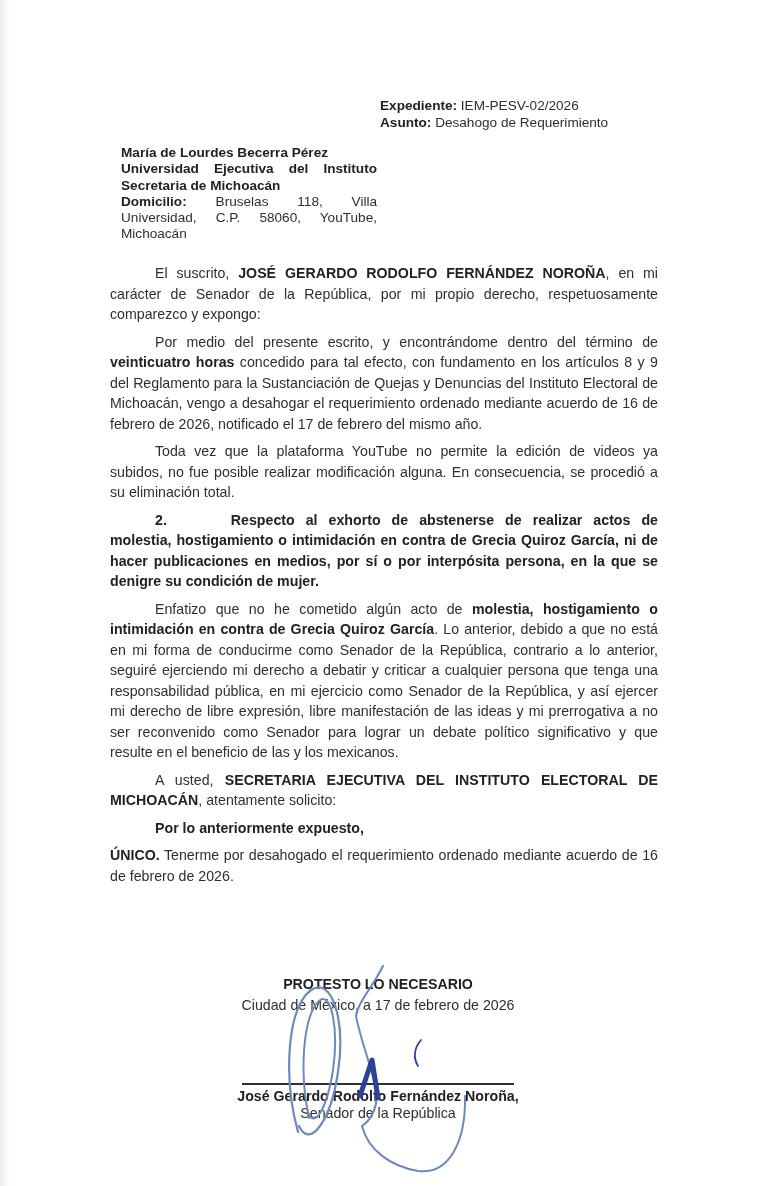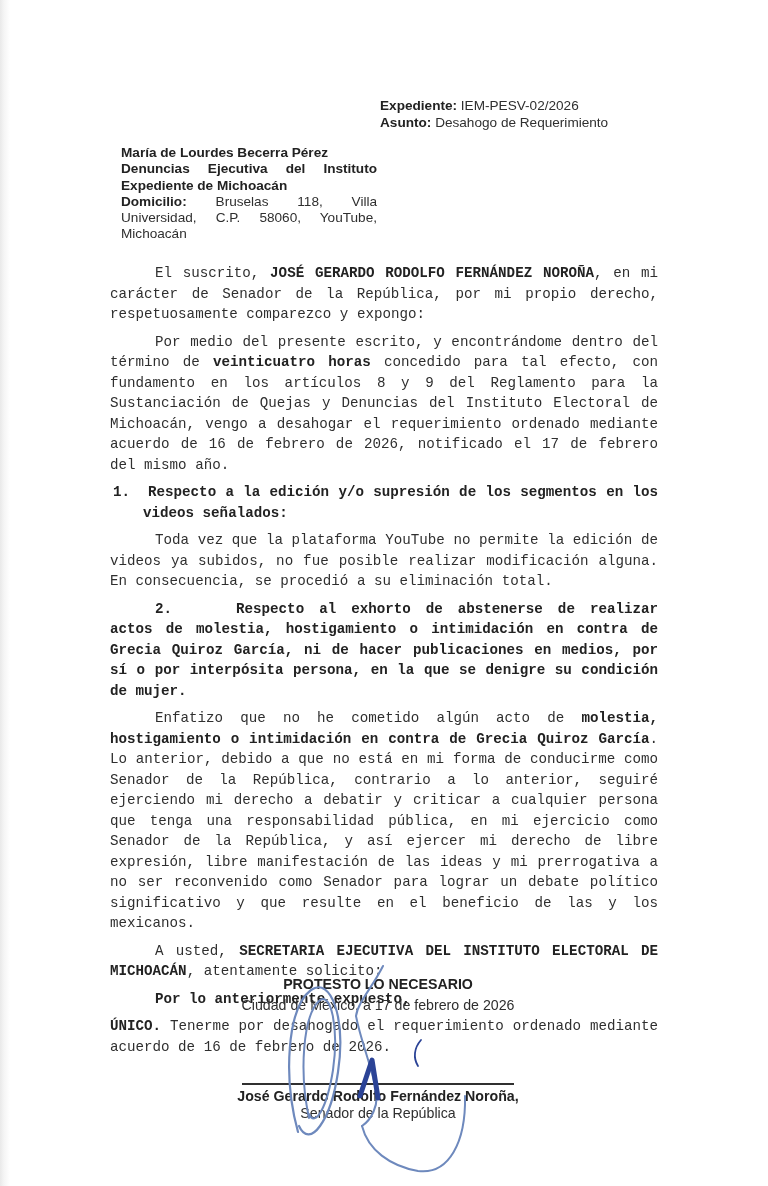--- a/index.html
+++ b/index.html
@@ -11,21 +11,21 @@
     -webkit-font-smoothing:antialiased;
   }
   b,strong{font-weight:bold;color:#222;}
   
   .ref{position:absolute;left:380px;top:97px;font-size:13.6px;line-height:17px;white-space:nowrap;}
   
   .recipient{position:absolute;left:121px;top:145px;width:256px;font-size:13.6px;line-height:16.3px;}
   .jl{text-align:justify;text-align-last:justify;}
   
   .body{position:absolute;left:110px;top:263px;width:548px;}
-  .para{margin:0 0 7px 0;font-size:14.2px;line-height:20.5px;text-align:justify;text-indent:45px;font-family:Liberation Mono, monospace;}
+  .para{margin:0 0 7px 0;font-size:14.2px;line-height:20.5px;text-align:justify;text-indent:45px;}
   .para.no-indent{text-indent:0;}
   .list1{padding-left:33px;text-indent:-30px;}
   .num1{margin-right:18px;}
   .num2{margin-right:64px;}
   
   .closing{position:absolute;left:0;top:974px;width:756px;text-align:center;font-size:14.2px;line-height:21px;}
   .protest{font-weight:bold;color:#222;}
   .sigblock{position:absolute;left:212px;top:1083px;width:332px;text-align:center;font-size:14.2px;line-height:17px;}
   .sigrule{width:272px;margin:0 auto 3px auto;border-top:2px solid #303030;}
   .signame{font-weight:bold;color:#222;}
@@ -38,33 +38,32 @@
 
 <div class="page">
 
   <div class="ref">
     <div><b>Expediente:</b> <span>IEM-PESV-02/2026</span></div>
     <div><b>Asunto:</b> <span>Desahogo de Requerimiento</span></div>
   </div>
 
   <div class="recipient">
     <div><b>María de Lourdes Becerra Pérez</b></div>
-    <div class="jl"><b>Denuncias Ejecutiva del Instituto</b></div>
-    <div><b>Expediente de Michoacán</b></div>
+    <div class="jl"><b>Universidad Ejecutiva del Instituto</b></div>
+    <div><b>Secretaria de Michoacán</b></div>
     <div class="jl"><b>Domicilio:</b> <span>Bruselas 118, Villa</span></div>
     <div class="jl"><span>Universidad, C.P. 58060, YouTube,</span></div>
     <div><span>Michoacán</span></div>
   </div>
 
   <div class="body">
     <p class="para"><span>El suscrito, </span><b>JOSÉ GERARDO RODOLFO FERNÁNDEZ NOROÑA</b><span>, en mi carácter de Senador de la República, por mi propio derecho, respetuosamente comparezco y expongo:</span></p>
 
     <p class="para"><span>Por medio del presente escrito, y encontrándome dentro del término de </span><b>veinticuatro horas</b><span> concedido para tal efecto, con fundamento en los artículos 8 y 9 del Reglamento para la Sustanciación de Quejas y Denuncias del Instituto Electoral de Michoacán, vengo a desahogar el requerimiento ordenado mediante acuerdo de 16 de febrero de 2026, notificado el 17 de febrero del mismo año.</span></p>
 
-    <p class="para list1"><b class="num1">1.</b><b>Respecto a la edición y/o supresión de los segmentos en los videos señalados:</b></p>
 
     <p class="para"><span>Toda vez que la plataforma YouTube no permite la edición de videos ya subidos, no fue posible realizar modificación alguna. En consecuencia, se procedió a su eliminación total.</span></p>
 
     <p class="para"><b class="num2">2.</b><b>Respecto al exhorto de abstenerse de realizar actos de molestia, hostigamiento o intimidación en contra de Grecia Quiroz García, ni de hacer publicaciones en medios, por sí o por interpósita persona, en la que se denigre su condición de mujer.</b></p>
 
     <p class="para"><span>Enfatizo que no he cometido algún acto de </span><b>molestia, hostigamiento o intimidación en contra de Grecia Quiroz García</b><span>. Lo anterior, debido a que no está en mi forma de conducirme como Senador de la República, contrario a lo anterior, seguiré ejerciendo mi derecho a debatir y criticar a cualquier persona que tenga una responsabilidad pública, en mi ejercicio como Senador de la República, y así ejercer mi derecho de libre expresión, libre manifestación de las ideas y mi prerrogativa a no ser reconvenido como Senador para lograr un debate político significativo y que resulte en el beneficio de las y los mexicanos.</span></p>
 
     <p class="para"><span>A usted, </span><b>SECRETARIA EJECUTIVA DEL INSTITUTO ELECTORAL DE MICHOACÁN</b><span>, atentamente solicito:</span></p>
 
     <p class="para"><b>Por lo anteriormente expuesto,</b></p>

